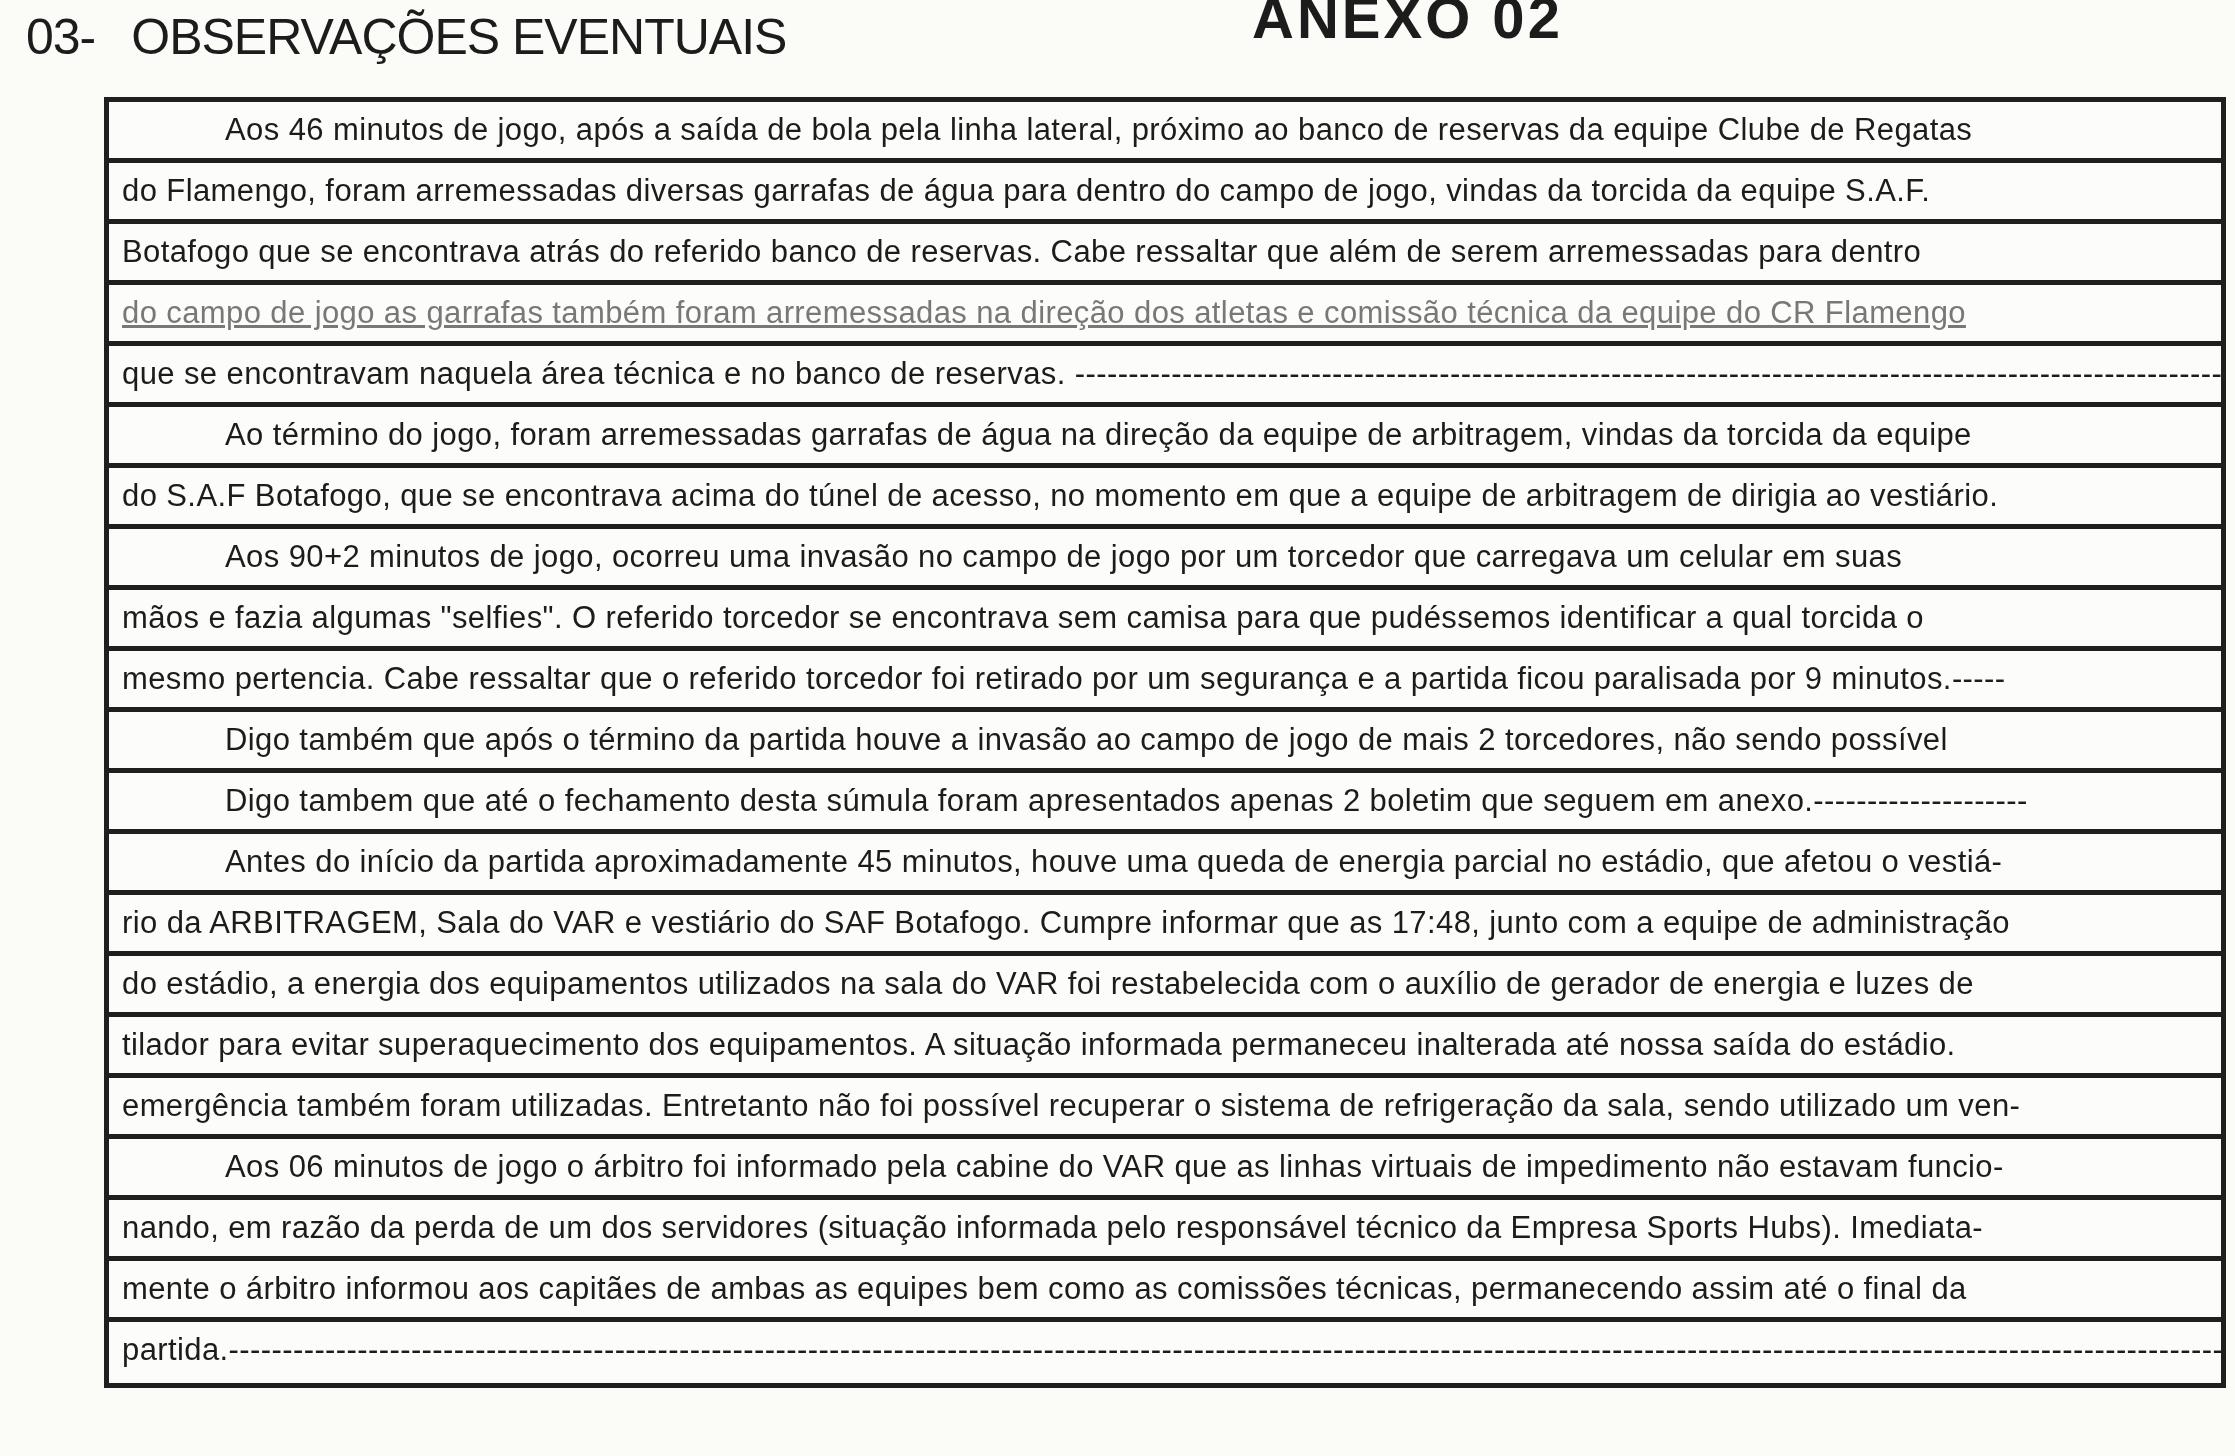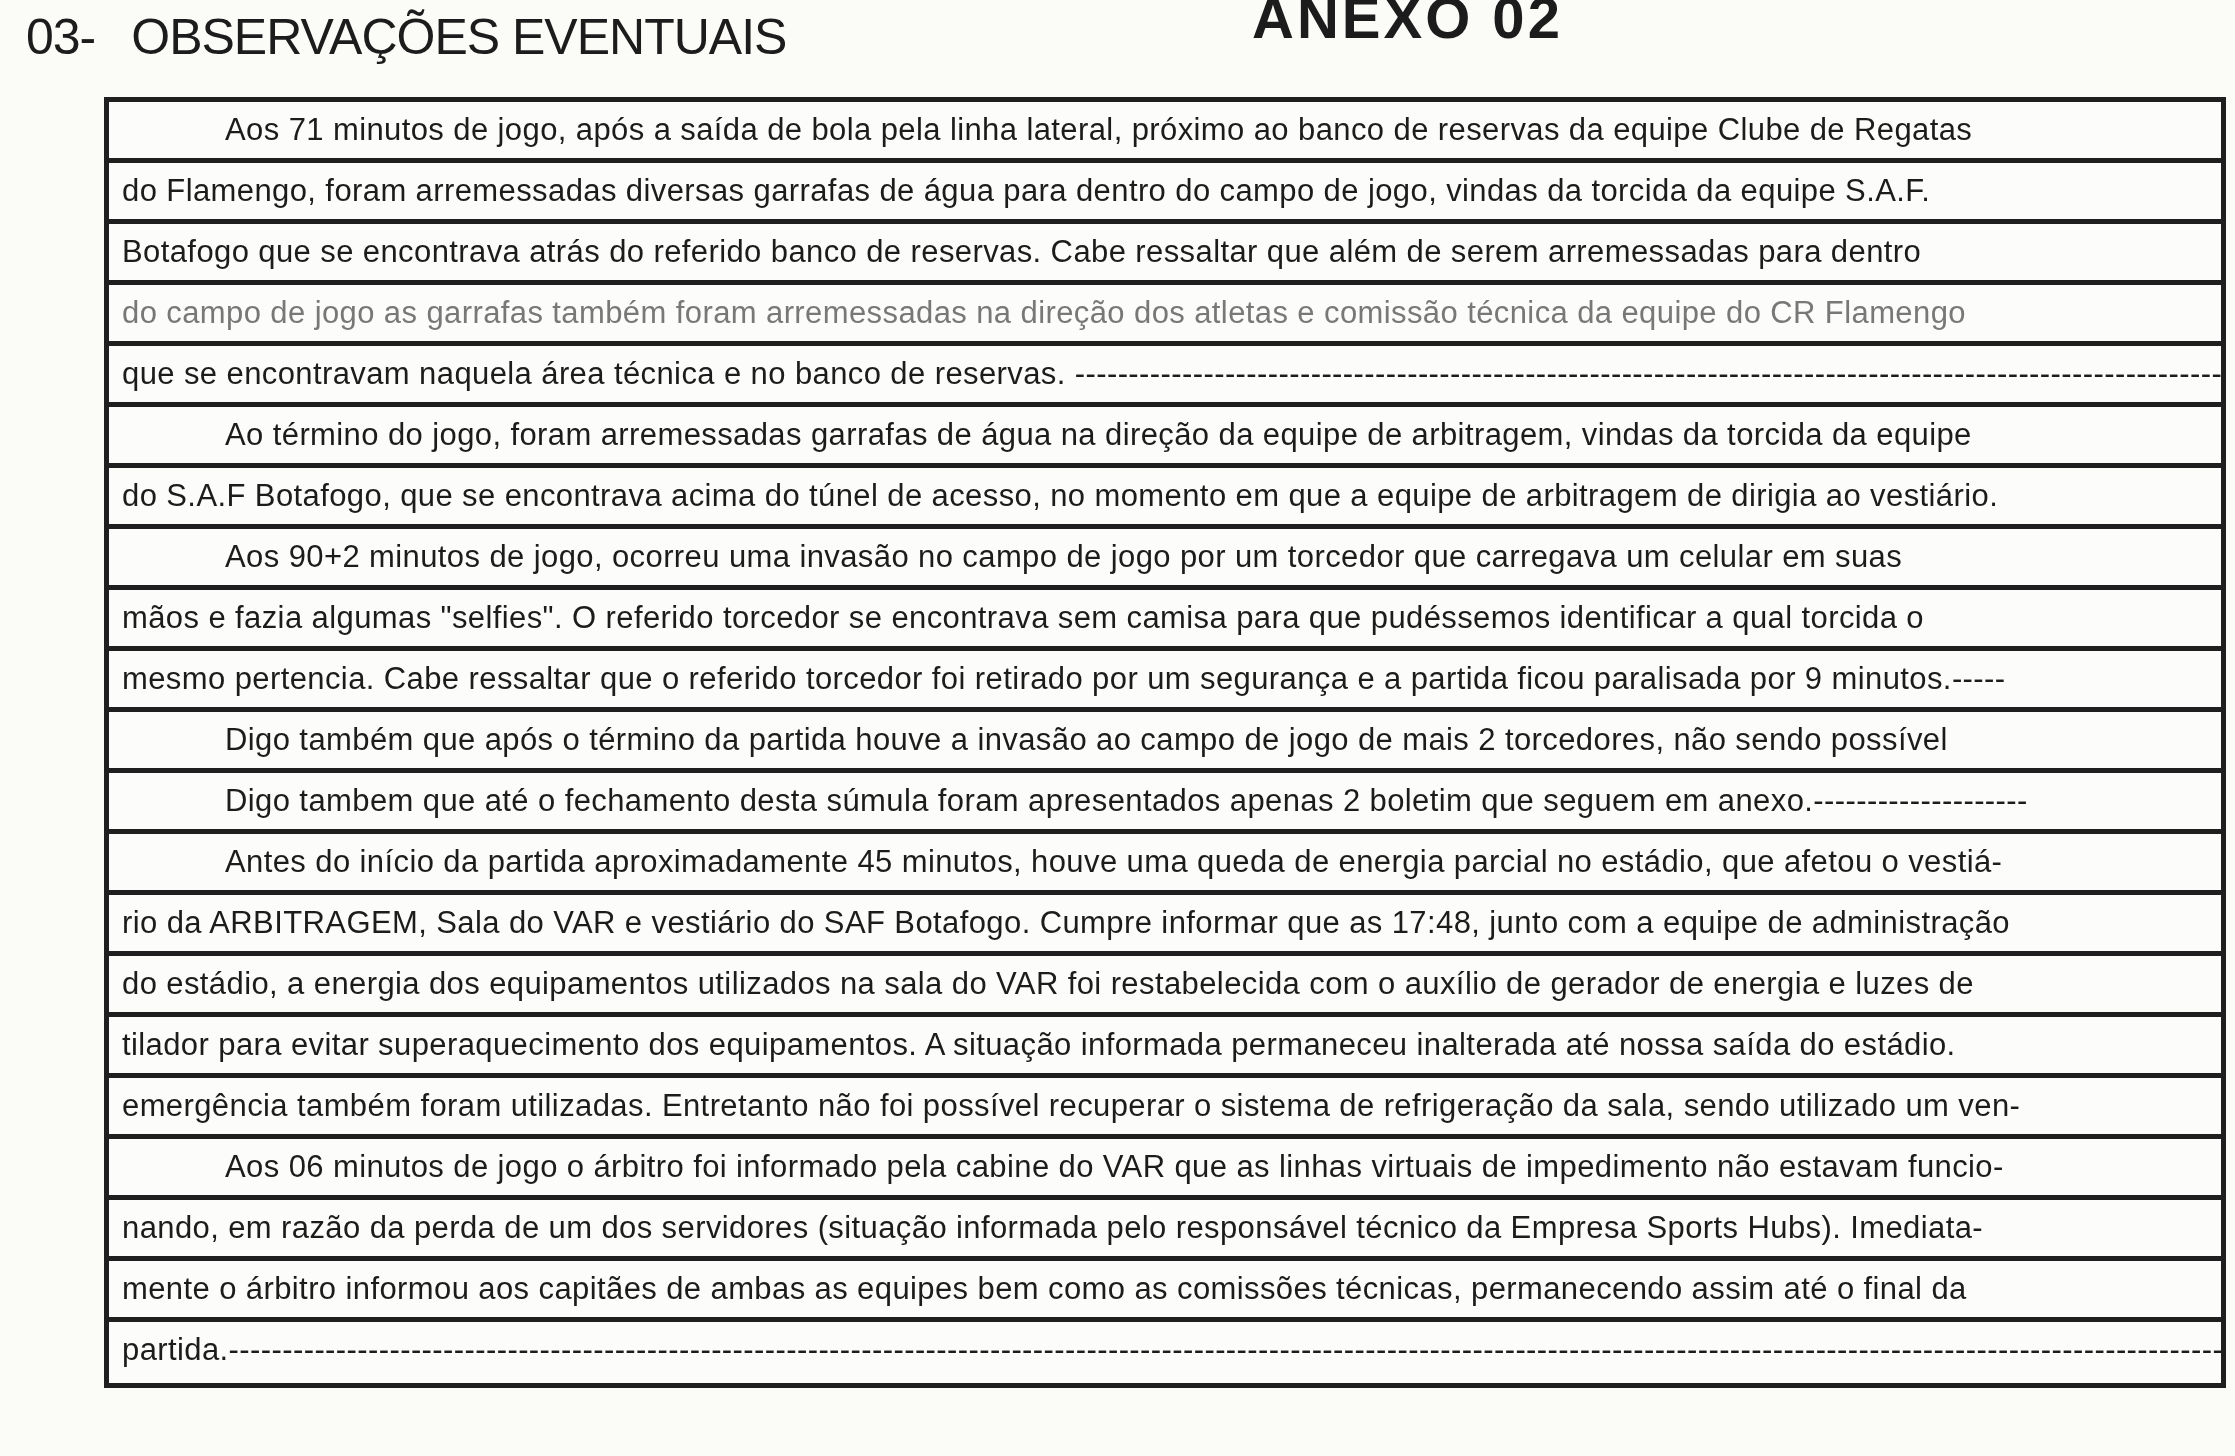--- a/index.html
+++ b/index.html
@@ -31,35 +31,35 @@
   .row{
     height:61px;line-height:56px;
     border-bottom:5px solid var(--border,#1f1f1f);
     padding:0 13px;
     font-size:31px;letter-spacing:0.4px;
     white-space:nowrap;overflow:hidden;
     box-sizing:border-box;
   }
   .row:last-child{border-bottom:none;}
   .row.indent{padding-left:116px;}
-  .row.faded{color:var(--faded-ink,#787878);}
+  .row.faded{color:var(--faded-ink,#787878);text-decoration:underline;}
 </style>
 </head>
 <body>
 
 <div class="page">
 
   <div class="anexo">ANEXO 02</div>
 
   <div class="section-heading">
     <span class="sec-num">03-</span><span class="sec-title">OBSERVAÇÕES EVENTUAIS</span>
   </div>
 
   <div class="obs-table" id="obs-table">
-      <div class="row indent"><span>Aos 71 minutos de jogo, após a saída de bola pela linha lateral, próximo ao banco de reservas da equipe Clube de Regatas</span></div>
+      <div class="row indent"><span>Aos 46 minutos de jogo, após a saída de bola pela linha lateral, próximo ao banco de reservas da equipe Clube de Regatas</span></div>
       <div class="row"><span>do Flamengo, foram arremessadas diversas garrafas de água para dentro do campo de jogo,  vindas da torcida da equipe S.A.F.</span></div>
       <div class="row"><span>Botafogo que se encontrava atrás do referido banco de reservas. Cabe ressaltar que além de serem arremessadas para dentro</span></div>
       <div class="row faded"><span>do campo de jogo as garrafas também foram arremessadas na direção dos atletas e comissão técnica da equipe do CR Flamengo</span></div>
       <div class="row"><span>que se encontravam naquela área técnica e no banco de reservas. ----------------------------------------------------------------------------------------------------------------------------------</span></div>
       <div class="row indent"><span>Ao término do jogo, foram arremessadas garrafas de água na direção da equipe de arbitragem, vindas da torcida da equipe</span></div>
       <div class="row"><span>do S.A.F Botafogo, que se encontrava acima do túnel de acesso, no momento em que a equipe de arbitragem de dirigia ao vestiário.</span></div>
       <div class="row indent"><span>Aos 90+2 minutos de jogo, ocorreu uma invasão no campo de jogo por  um torcedor  que carregava um celular em suas</span></div>
       <div class="row"><span>mãos e fazia  algumas "selfies". O referido torcedor se  encontrava sem camisa para que pudéssemos identificar a qual torcida o</span></div>
       <div class="row"><span>mesmo pertencia. Cabe ressaltar que o referido torcedor foi retirado por um segurança e a partida ficou paralisada por 9 minutos.-----</span></div>
       <div class="row indent"><span>Digo também que após o término da partida houve a invasão ao campo de jogo de mais 2 torcedores, não sendo possível</span></div>

